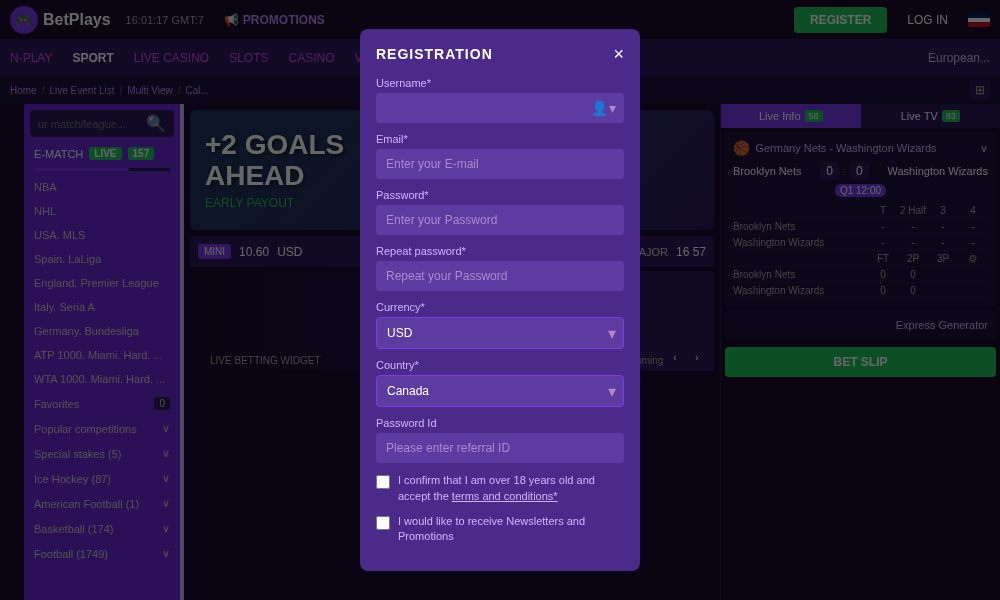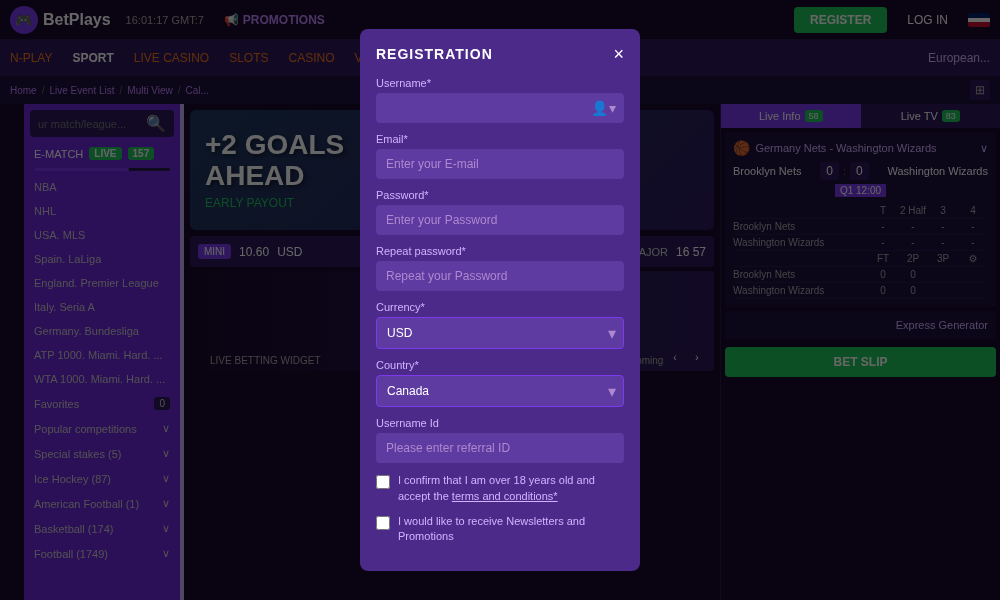--- a/index.html
+++ b/index.html
@@ -87,21 +87,21 @@
     .second-nav {
       background: #2d1b5e;
       height: 36px;
       display: flex;
       align-items: center;
       padding: 0 10px;
       gap: 20px;
       font-size: 12px;
     }
     .nav-item {
-      color: #f97316;
+      color: #d946ef;
       cursor: pointer;
       white-space: nowrap;
     }
     .nav-item.active { color: #fff; font-weight: bold; }
     .region-selector {
       margin-left: auto;
       color: #d1b3ff;
       font-size: 12px;
     }
 
@@ -372,21 +372,21 @@
     .score-num {
       background: #2d1b5e;
       padding: 2px 6px;
       border-radius: 3px;
       font-size: 12px;
     }
     .score-sep { color: #666; }
     .game-timer {
       background: #7c3aed;
       padding: 1px 5px;
-      border-radius: 1px;
+      border-radius: 6px;
       font-size: 10px;
     }
     .stats-table {
       font-size: 10px;
       color: #aaa;
       margin-top: 6px;
     }
     .stats-row {
       display: flex;
       justify-content: space-between;
@@ -813,21 +813,21 @@
         <select class="form-select">
           <option value="Canada">Canada</option>
           <option value="US">United States</option>
           <option value="UK">United Kingdom</option>
           <option value="AU">Australia</option>
         </select>
       </div>
     </div>
 
     <div class="form-group">
-      <label class="form-label">Username Id</label>
+      <label class="form-label">Password Id</label>
       <input type="text" class="form-input" placeholder="Please enter referral ID" style="">
     </div>
 
     <div class="checkbox-group">
       <input type="checkbox" id="terms" style="">
       <label class="checkbox-label" for="terms">
         <span>I confirm that I am over 18 years old and accept the </span><a href="#">terms and conditions*</a>
       </label>
     </div>
 

